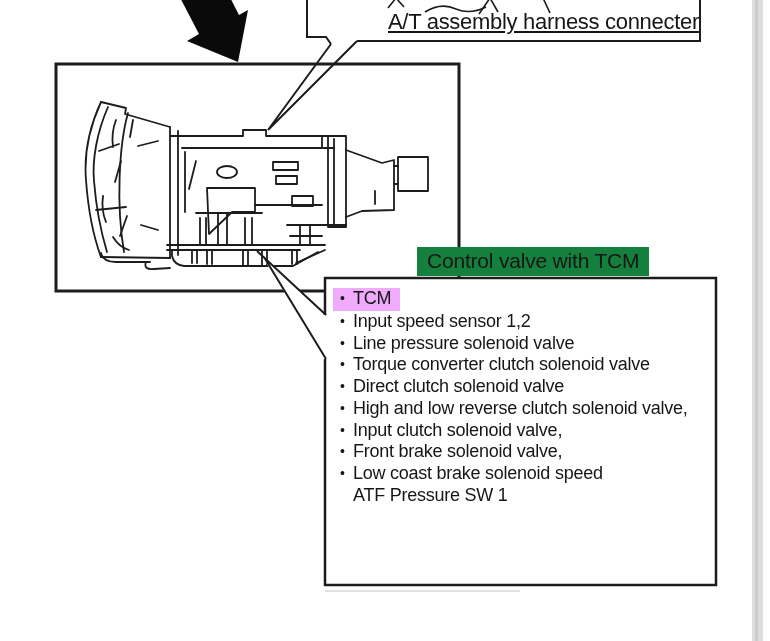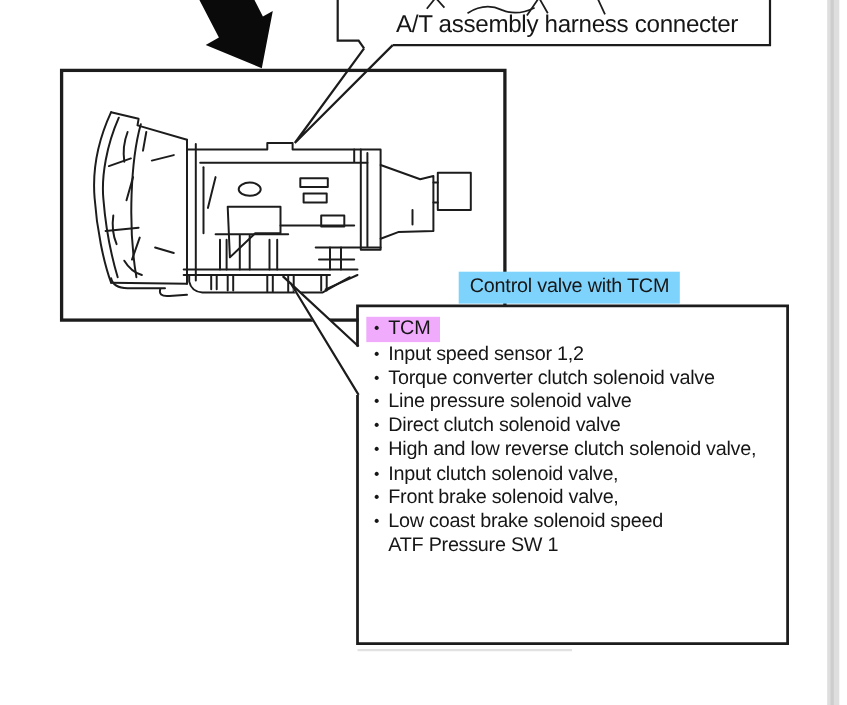--- a/index.html
+++ b/index.html
@@ -2,27 +2,27 @@
 <html><head>
 <meta charset="utf-8">
 <style>
   html,body{margin:0;padding:0;background:#fff;}
   .screen{
     position:relative;width:770px;height:641px;background:#ffffff;overflow:hidden;
     font-family:"Liberation Sans","DejaVu Sans",sans-serif;color:#161616;
   }
   .linework{position:absolute;left:0;top:0;}
   .top-label{
-    position:absolute;left:360px;top:9px;
-    font-size:22px;letter-spacing:-0.3px;white-space:nowrap;
+    position:absolute;left:388px;top:9px;
+    font-size:22px;letter-spacing:-0.3px;white-space:nowrap;text-decoration:underline;
   }
   .cv-label{
     position:absolute;left:417px;top:247px;height:29px;box-sizing:border-box;
-    font-size:18px;letter-spacing:-0.2px;white-space:nowrap;
-    background:#7dd3fc;padding:2px 10px 3px 10px;
+    font-size:21px;letter-spacing:-0.2px;white-space:nowrap;
+    background:#15803d;padding:2px 10px 3px 10px;
   }
   .component-list{
     position:absolute;left:340px;top:288px;margin:0;padding:0;list-style:none;
     font-size:18px;line-height:21.75px;letter-spacing:-0.25px;white-space:nowrap;
   }
   .component-list li{margin:0;padding:0;}
   .bullet{display:inline-block;width:13px;font-size:14px;vertical-align:1px;}
   .no-bullet .bullet{visibility:hidden;}
   .line-content{display:inline-block;}
   li.hl .line-content{padding:0 9px 1px 7px;margin-left:-7px;}
@@ -119,22 +119,22 @@
     <path d="M325,315 V278 H716 V585 H325 V359" stroke-width="2.5"></path>
   </svg>
 
   <div class="top-label">A/T assembly harness connecter</div>
 
   <div class="cv-label">Control valve with TCM</div>
 
   <ul class="component-list">
     <li class="hl"><span class="line-content" style="background: #f0abfc;"><span class="bullet">•</span><span>TCM</span></span></li>
     <li><span class="line-content"><span class="bullet">•</span><span>Input speed sensor 1,2</span></span></li>
+    <li><span class="line-content"><span class="bullet">•</span><span>Line pressure solenoid valve</span></span></li>
     <li><span class="line-content"><span class="bullet">•</span><span>Torque converter clutch solenoid valve</span></span></li>
-    <li><span class="line-content"><span class="bullet">•</span><span>Line pressure solenoid valve</span></span></li>
     <li><span class="line-content"><span class="bullet">•</span><span>Direct clutch solenoid valve</span></span></li>
     <li><span class="line-content"><span class="bullet">•</span><span>High and low reverse clutch solenoid valve,</span></span></li>
     <li><span class="line-content"><span class="bullet">•</span><span>Input clutch solenoid valve,</span></span></li>
     <li><span class="line-content"><span class="bullet">•</span><span>Front brake solenoid valve,</span></span></li>
     <li><span class="line-content"><span class="bullet">•</span><span>Low coast brake solenoid speed</span></span></li>
     <li class="no-bullet"><span class="line-content"><span class="bullet">•</span><span>ATF Pressure SW 1</span></span></li>
   </ul>
 
 </div>
 

